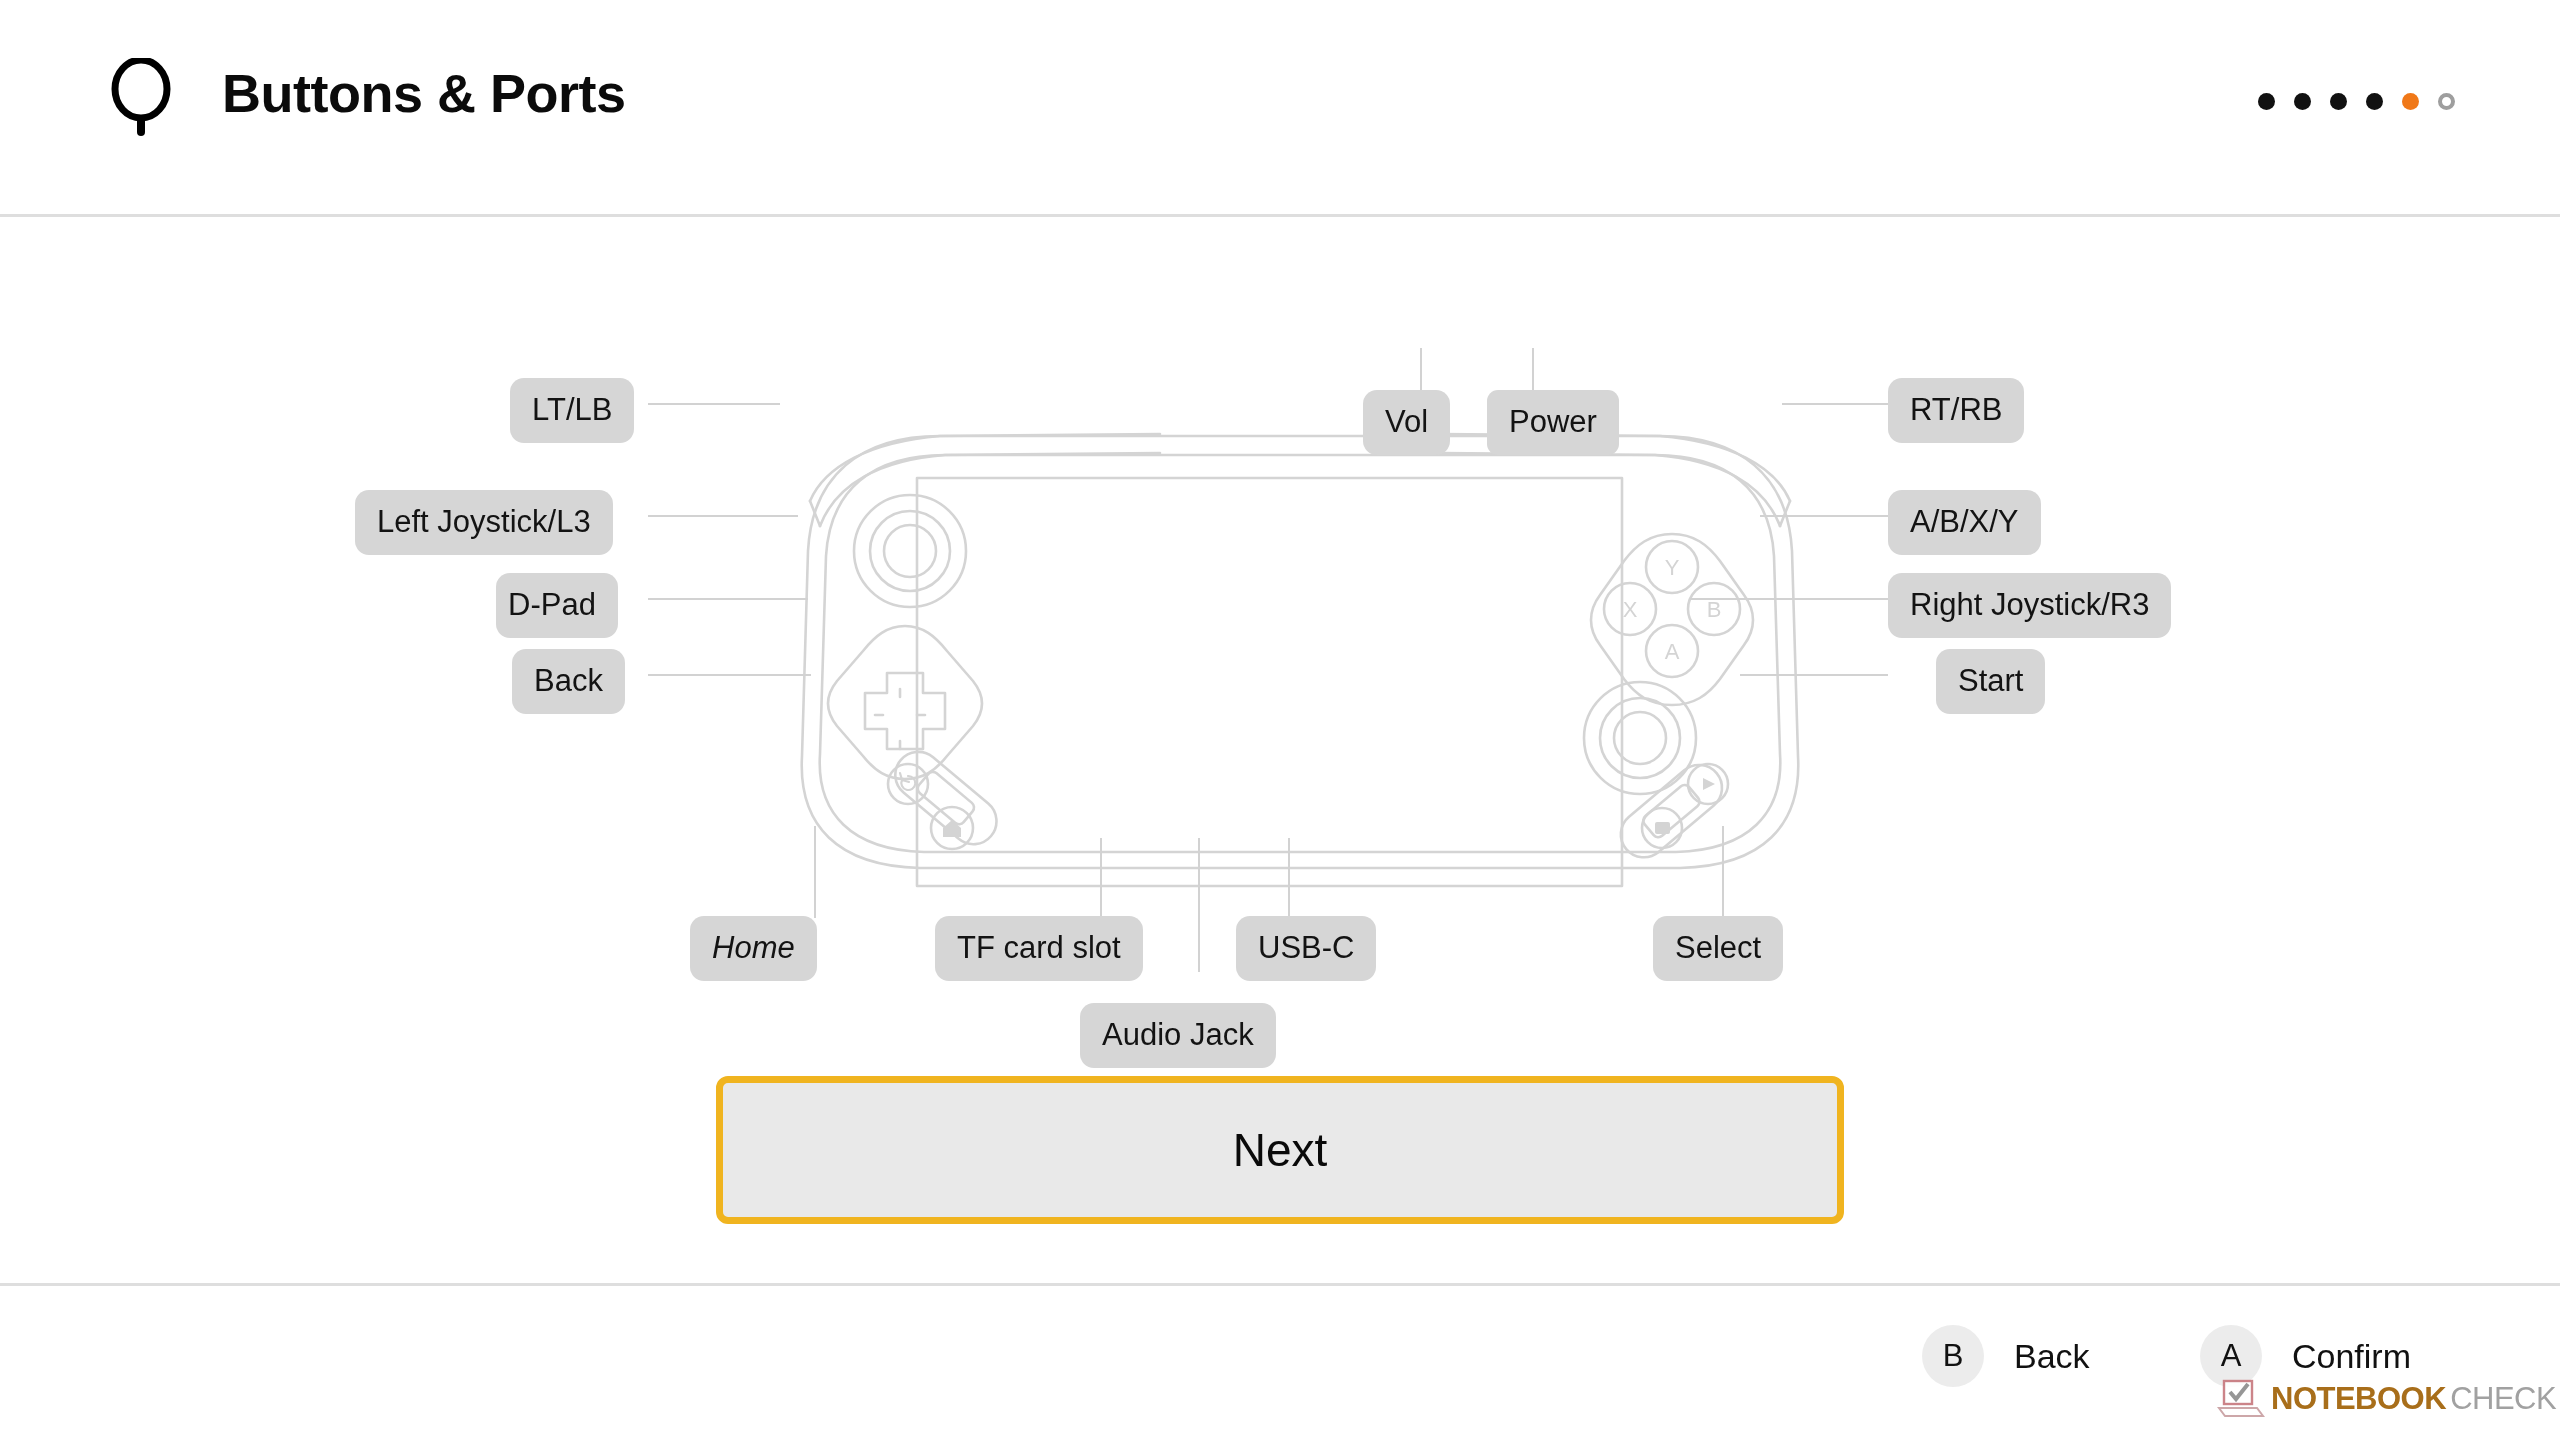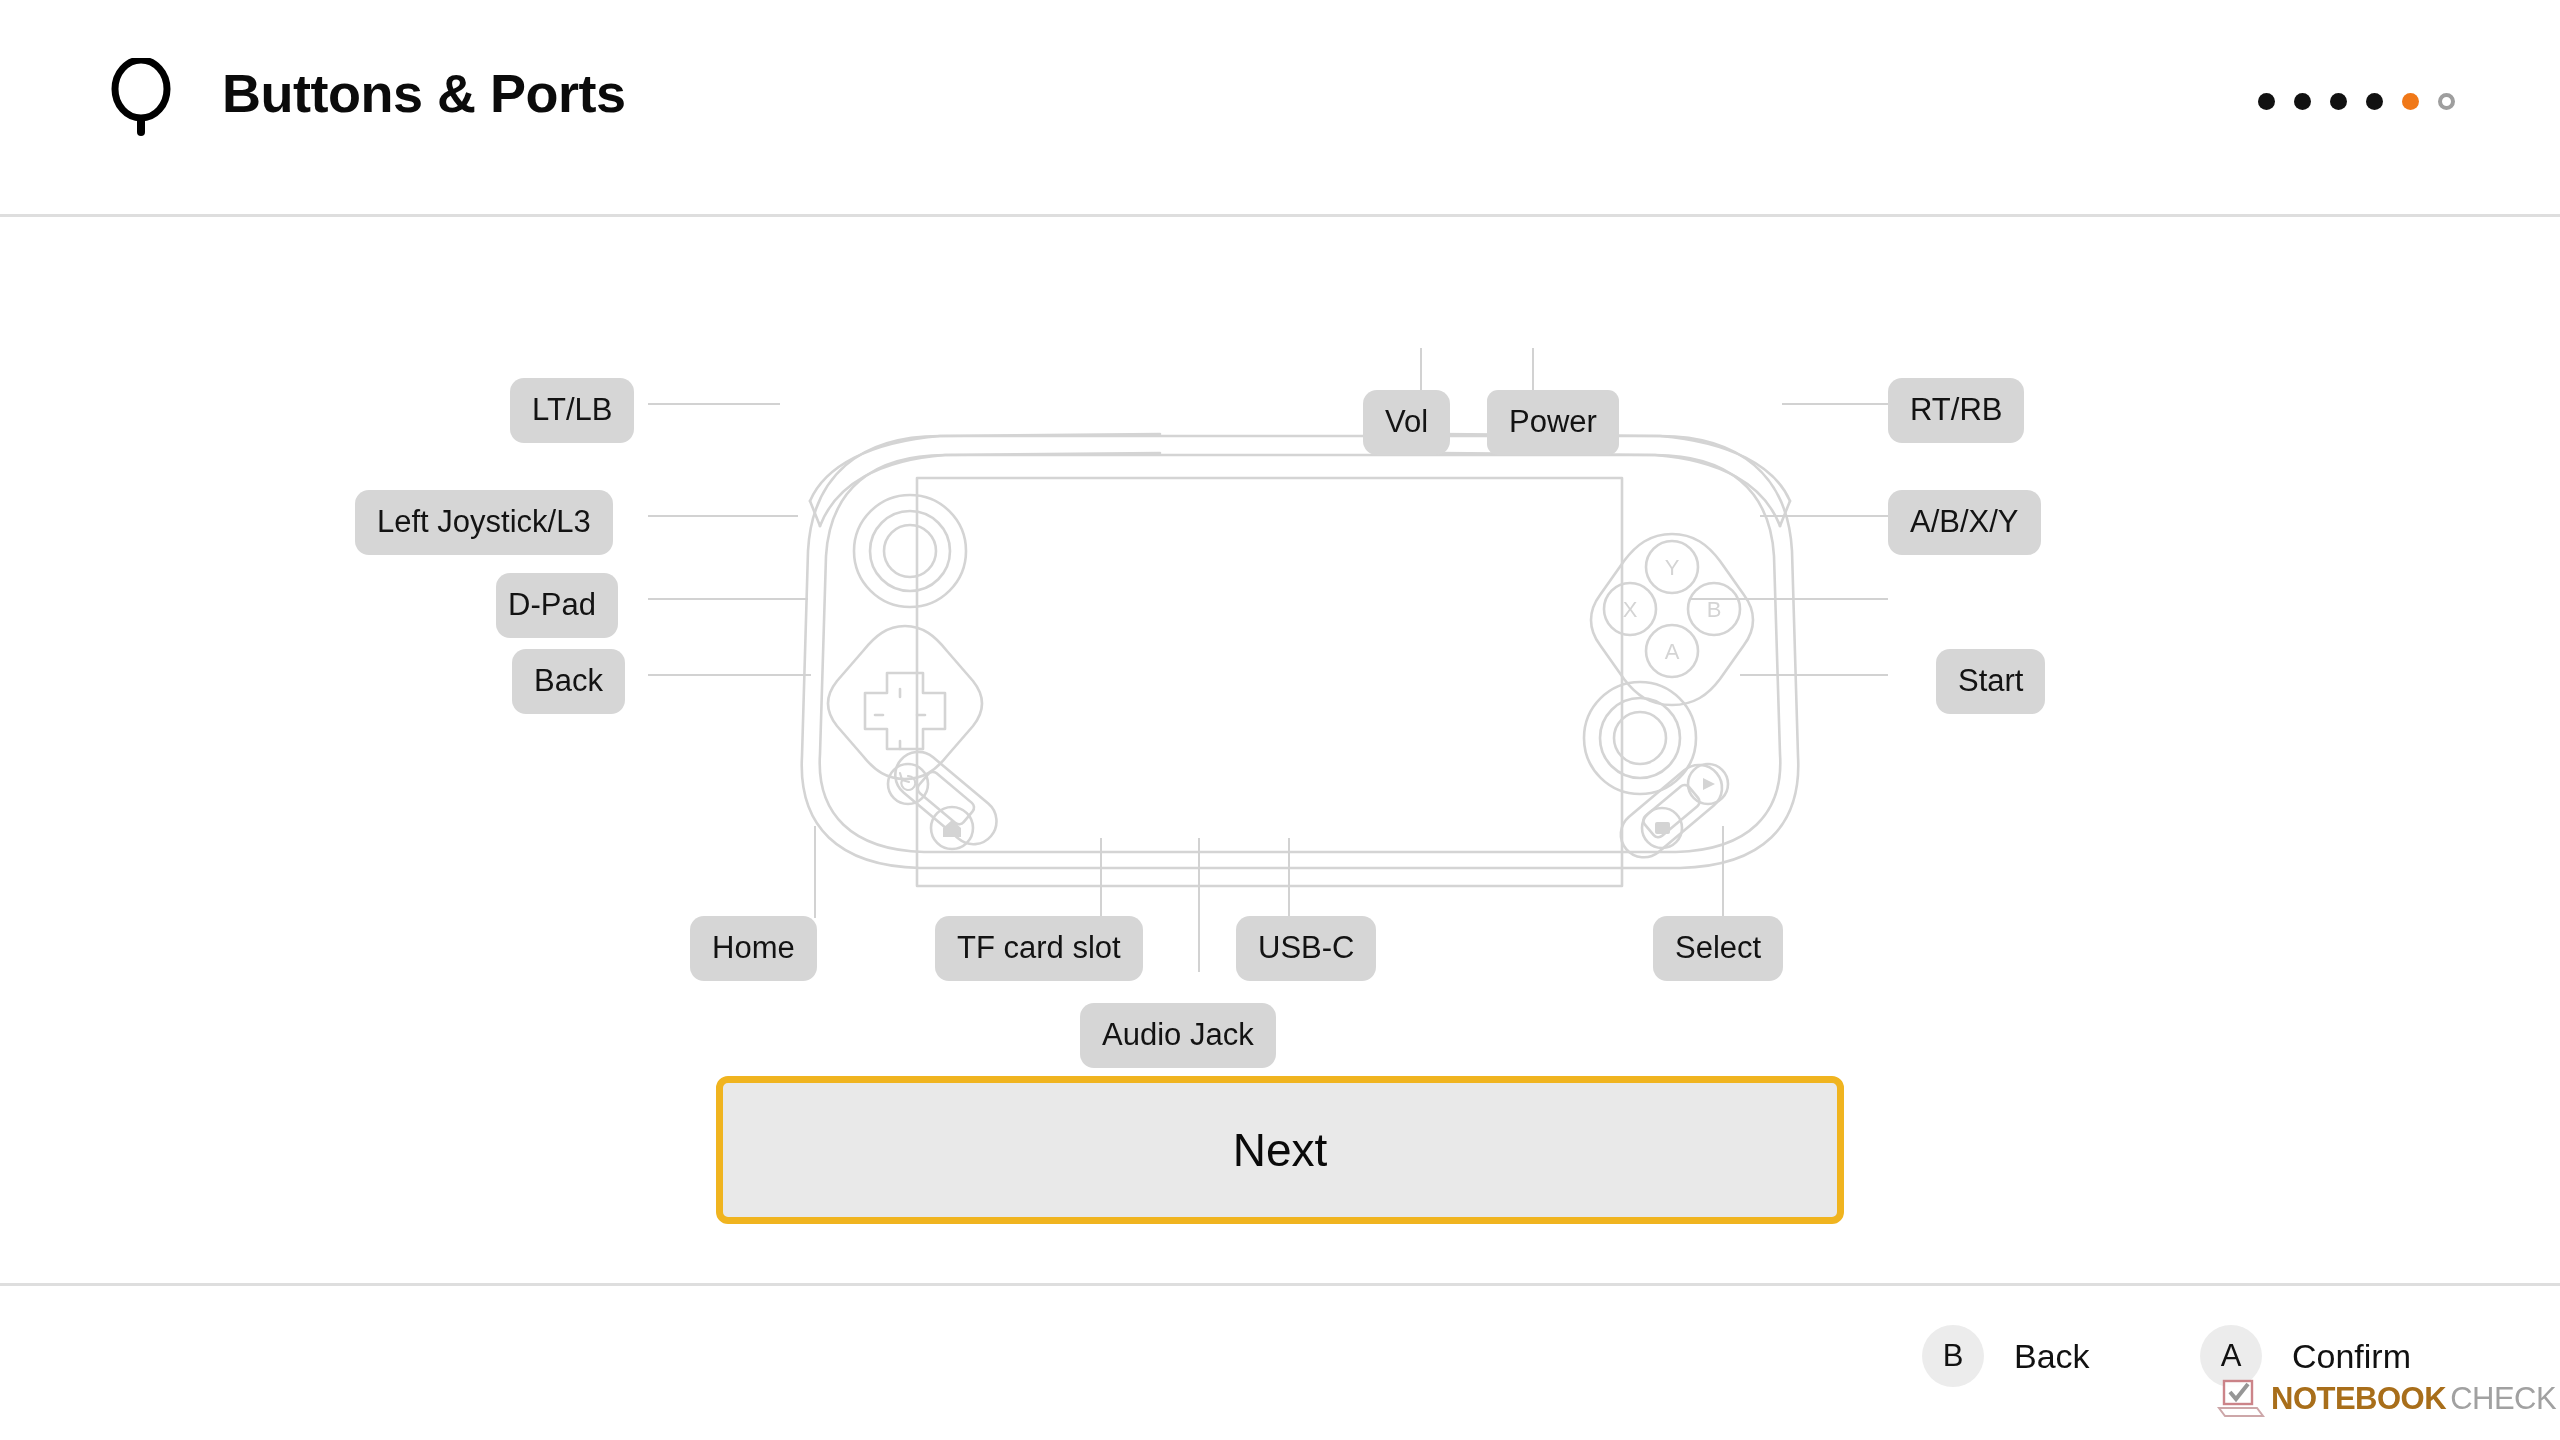--- a/index.html
+++ b/index.html
@@ -266,23 +266,24 @@
     <div class="chip" style="left:1363px; top:174px;">Vol</div>
     <div class="chip" style="left:1487px; top:174px;border-radius:11px;">Power</div>
 
     <div class="chip" style="left:510px; top:162px;">LT/LB</div>
     <div class="chip" style="left:355px; top:274px;">Left Joystick/L3</div>
     <div class="chip" style="left:496px; top:357px;padding-left:12px;">D-Pad</div>
     <div class="chip" style="left:512px; top:433px;">Back</div>
 
     <div class="chip" style="left:1888px; top:162px;">RT/RB</div>
     <div class="chip" style="left:1888px; top:274px;">A/B/X/Y</div>
+    <div class="chip" style="left:1888px; top:357px;">Right Joystick/R3</div>
     <div class="chip" style="left:1888px; top:433px;margin-left:48px;">Start</div>
 
-    <div class="chip" style="left:690px;  top:700px;">Home</div>
+    <div class="chip" style="left:690px;  top:700px;font-style:italic;">Home</div>
     <div class="chip" style="left:935px;  top:700px;">TF card slot</div>
     <div class="chip" style="left:1236px; top:700px;">USB-C</div>
     <div class="chip" style="left:1080px; top:787px;">Audio Jack</div>
     <div class="chip" style="left:1653px; top:700px;">Select</div>
 
   </div>
 
   <div class="next-btn">Next</div>
 
   <div class="divider bottom"></div>

